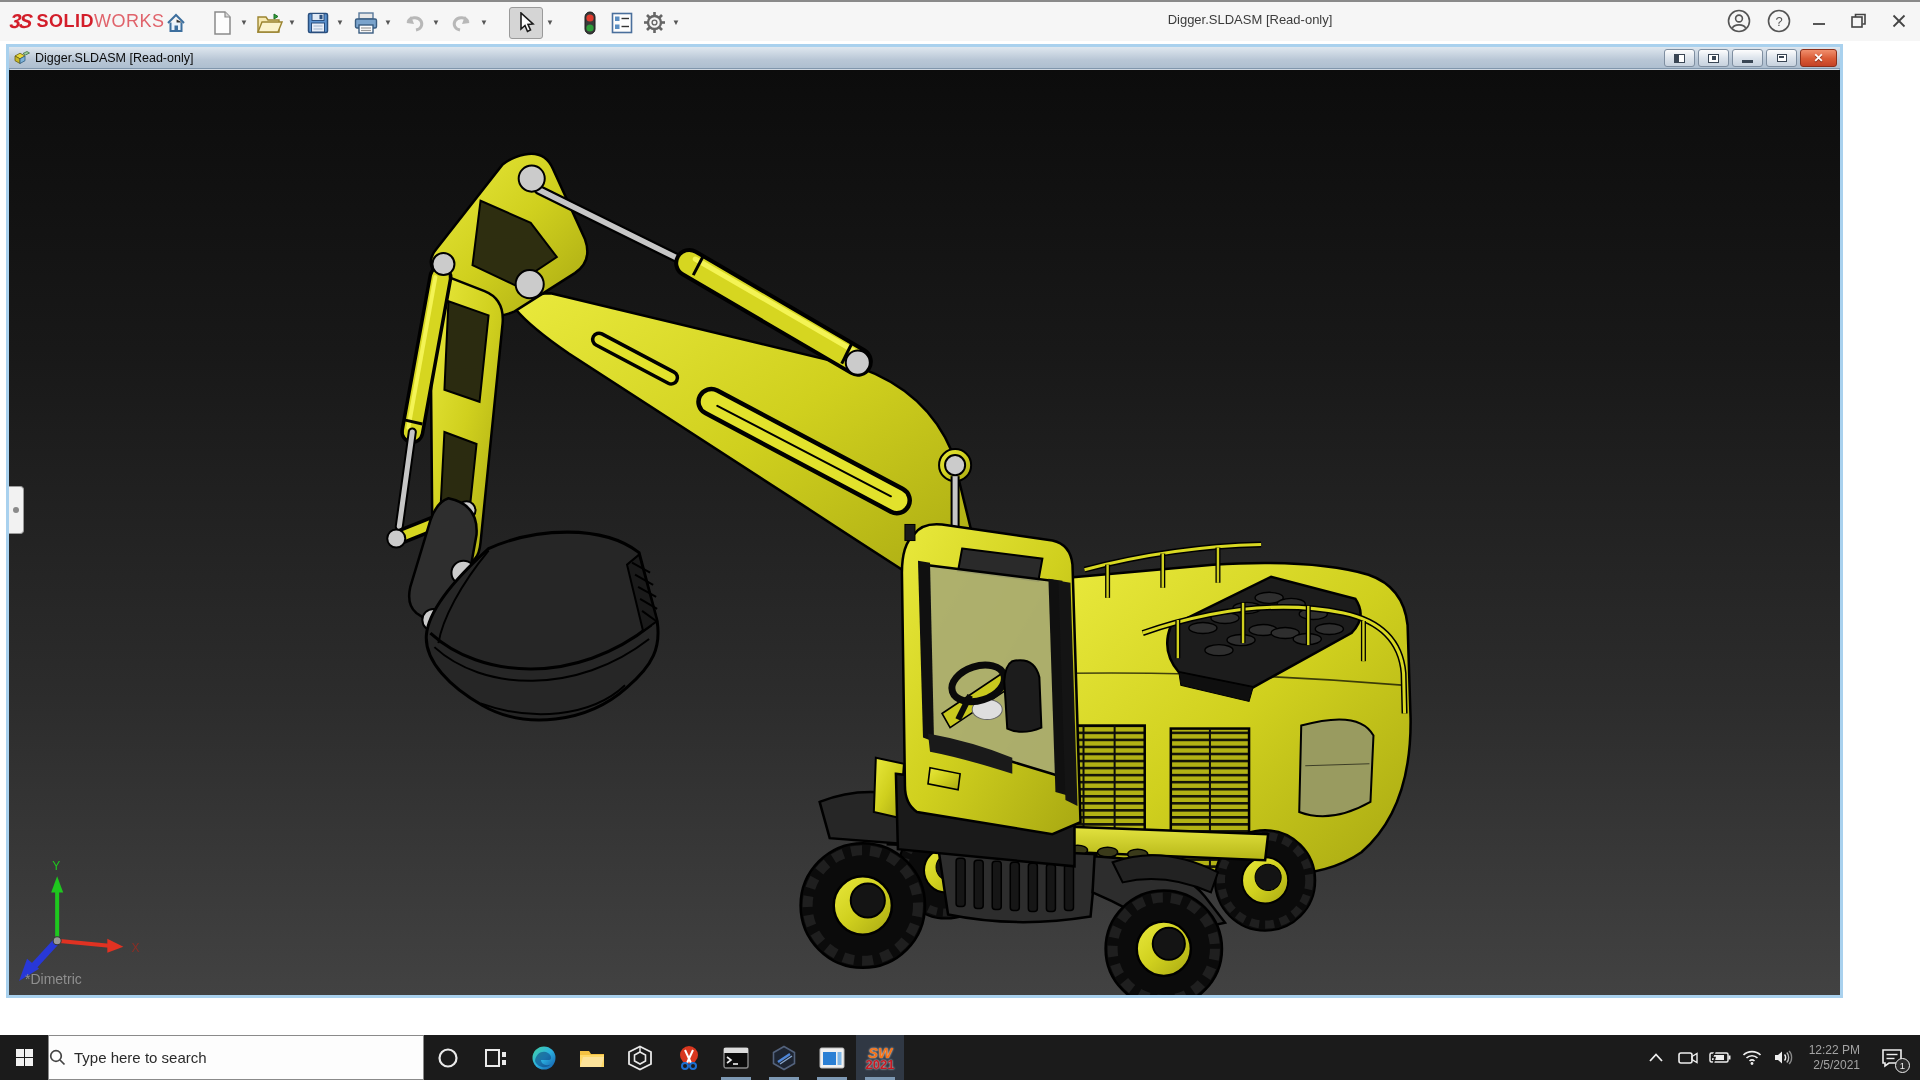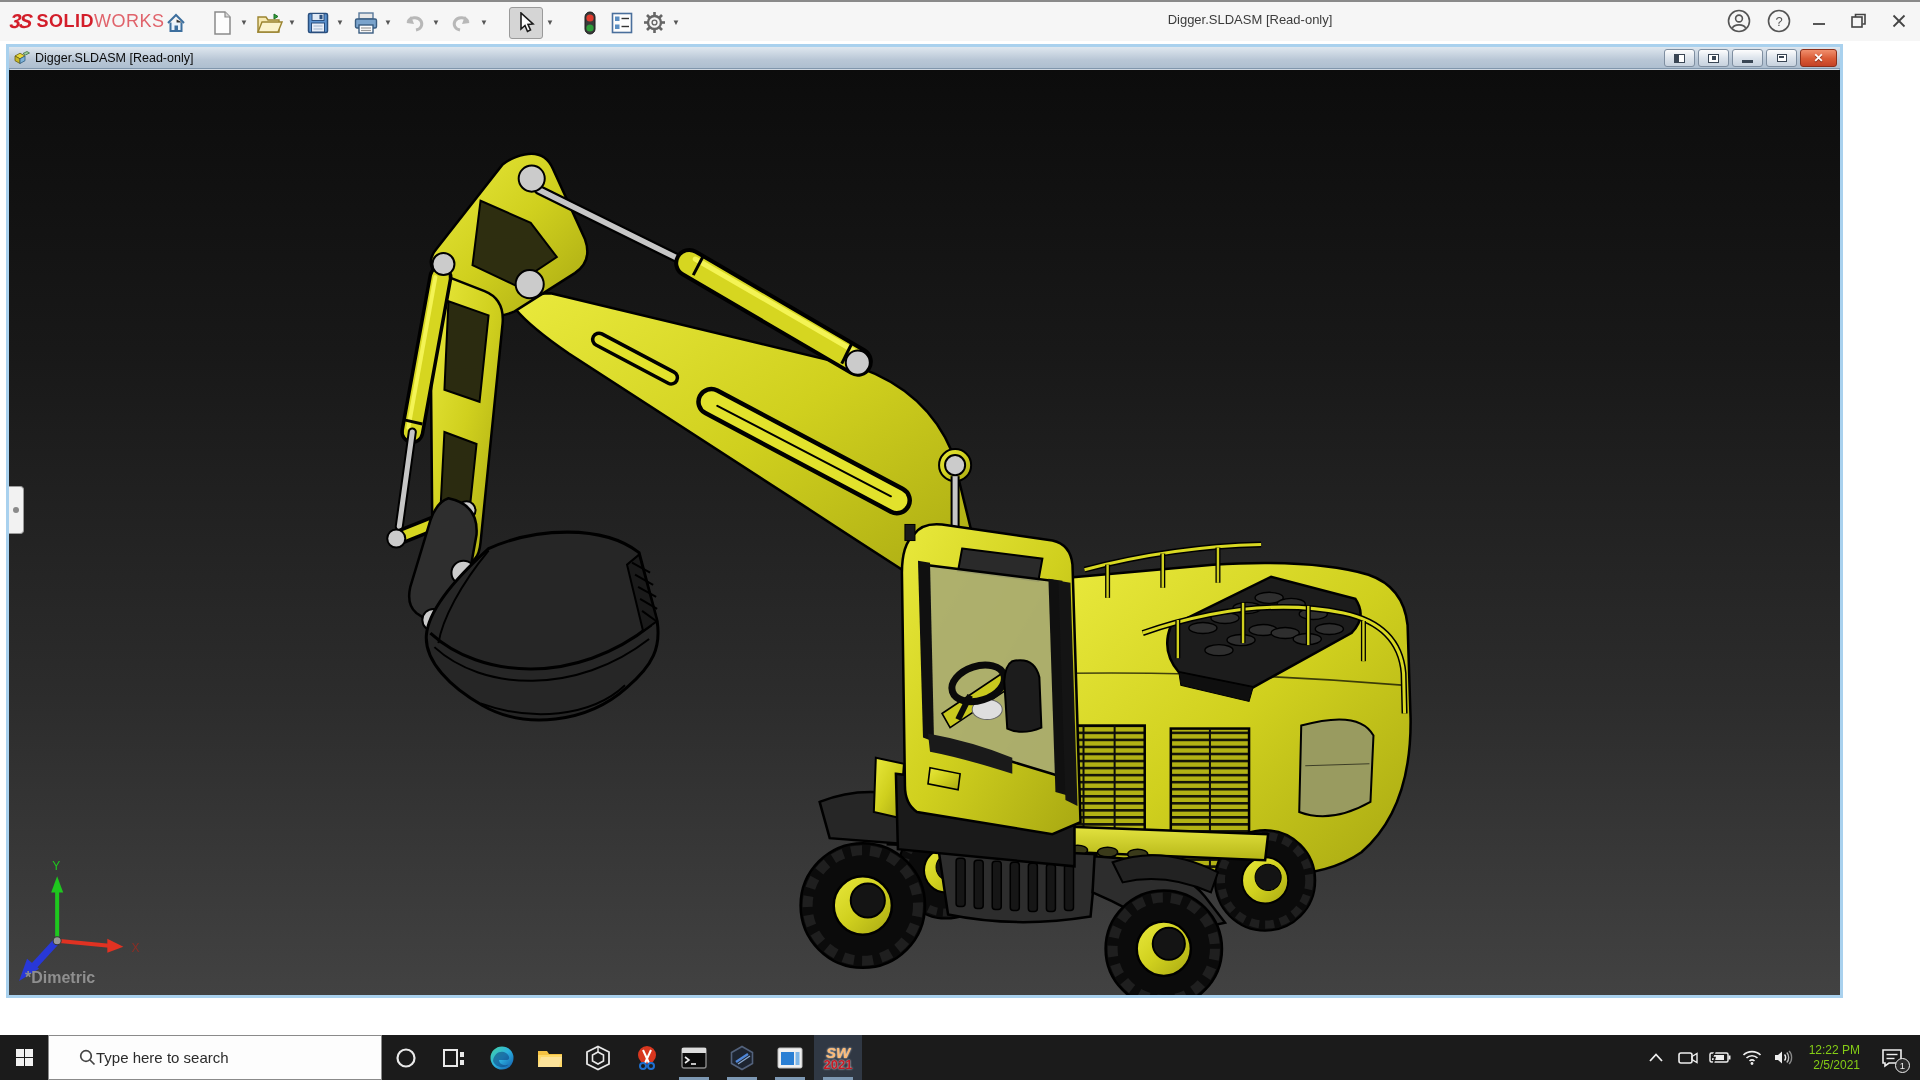--- a/index.html
+++ b/index.html
@@ -46,44 +46,44 @@
   .dc-glyph.right::after { content:""; position:absolute; right:2px; top:1px; width:4px; height:4px; background:#3a4654; }
   .dc-min { width:11px; height:3px; background:#3a4654; margin-top:7px; }
   .dc-rest { width:10px; height:8px; border:1.5px solid #3a4654; background:#fff; position:relative; }
   .dc-rest::after { content:""; position:absolute; left:1px; top:1px; width:5px; height:2px; background:#3a4654; }
   .dc-x { color:#fff; font-weight:bold; font-size:12px; text-shadow:0 1px 1px #7a2413; line-height:1; }
 
   
   .viewport { position:absolute; left:0; top:23px; right:0; bottom:0;
     background:linear-gradient(#0c0c0c, #181818 30%, #2c2c2c 68%, #424242 100%); overflow:hidden; }
   .model-svg { position:absolute; left:0; top:0; width:100%; height:100%; }
-  .orientation-label { position:absolute; left:16px; bottom:8px; font-size:16px; font-weight:bold; color:#8f8f8f; }
+  .orientation-label { position:absolute; left:16px; bottom:8px; font-size:14px; font-weight:normal; color:#8f8f8f; }
   .splitter-tab { position:absolute; left:0; top:416px; width:15px; height:48px; background:#f2f2f2;
     border:1px solid #9a9a9a; border-left:none; border-radius:0 4px 4px 0;
     display:flex; align-items:center; justify-content:center; }
   .splitter-dot { width:6px; height:6px; border-radius:50%; background:#8a8a8a; }
 
   
   .taskbar { position:absolute; left:0; top:1035px; width:1920px; height:45px; background:#1b1b1b;
     display:flex; align-items:stretch; }
   .start-btn { width:48px; display:flex; align-items:center; justify-content:center; }
   .win-logo { width:17px; height:17px; display:grid; grid-template-columns:8px 8px; grid-template-rows:8px 8px; gap:1px; }
   .win-logo div { background:#f2f2f2; }
-  .search-box { width:334px; background:#fdfdfd; border:1px solid #8a8a8a; display:flex; align-items:center;
-    padding-left:30px; gap:0; }
+  .search-box { width:376px; background:#fdfdfd; border:1px solid #8a8a8a; display:flex; align-items:center;
+    padding-left:0; gap:8px; }
   .search-text { font-size:15px; color:#2b2b2b; }
   .tb-icon { width:48px; display:flex; align-items:center; justify-content:center; position:relative; }
   .tb-icon.running::after { content:""; position:absolute; left:9px; right:9px; bottom:0; height:3px; background:#7d98b3; }
   .tb-icon.active-app { background:#303844; }
   .sw-badge { display:flex; flex-direction:column; align-items:center; line-height:1; }
-  .sw-label { font-weight:bold; font-size:15px; color:#fdba74; text-shadow:0 0 2px #fff; font-style:italic; }
+  .sw-label { font-weight:bold; font-size:15px; color:#f97316; text-shadow:0 0 2px #fff; font-style:italic; }
   .sw-year { font-weight:bold; font-size:13px; color:#c61a24; text-shadow:0 0 2px #fff; margin-top:-2px; }
   .tray { margin-left:auto; display:flex; align-items:center; gap:6px; padding-right:8px; }
   .tray-icon { width:26px; height:45px; display:flex; align-items:center; justify-content:center; color:#eee; }
-  .clock { text-align:right; color:#84cc16; font-size:12px; line-height:15px; padding:0 6px; }
+  .clock { text-align:right; color:#a3a3a3; font-size:12px; line-height:15px; padding:0 6px; }
   .action-center { position:relative; width:40px; height:45px; display:flex; align-items:center; justify-content:center; }
   .ac-badge { position:absolute; right:2px; bottom:7px; width:15px; height:15px; border-radius:50%;
     background:#2b2b2b; border:1.5px solid #f0f0f0; color:#f0f0f0; font-size:9.5px;
     display:flex; align-items:center; justify-content:center; }
   svg { display:block; }
 </style>
 </head>
 <body>
 
 <div class="app-titlebar">

